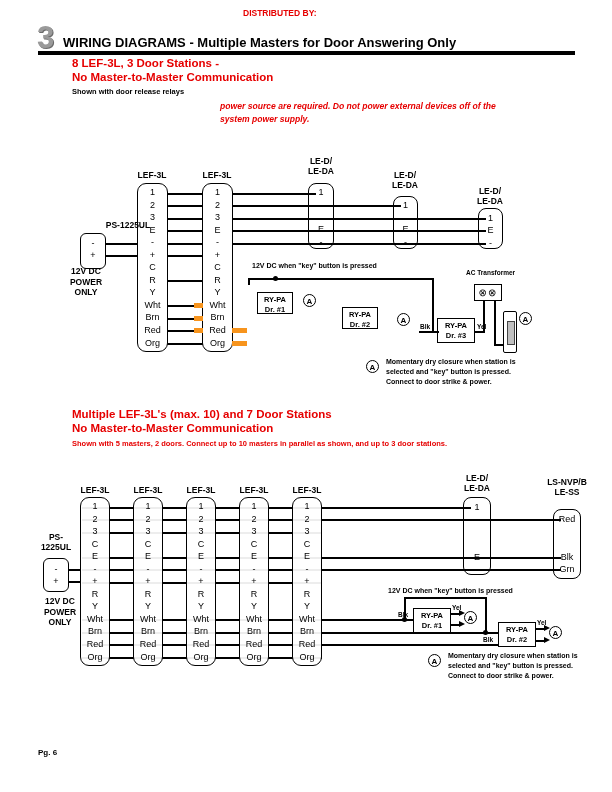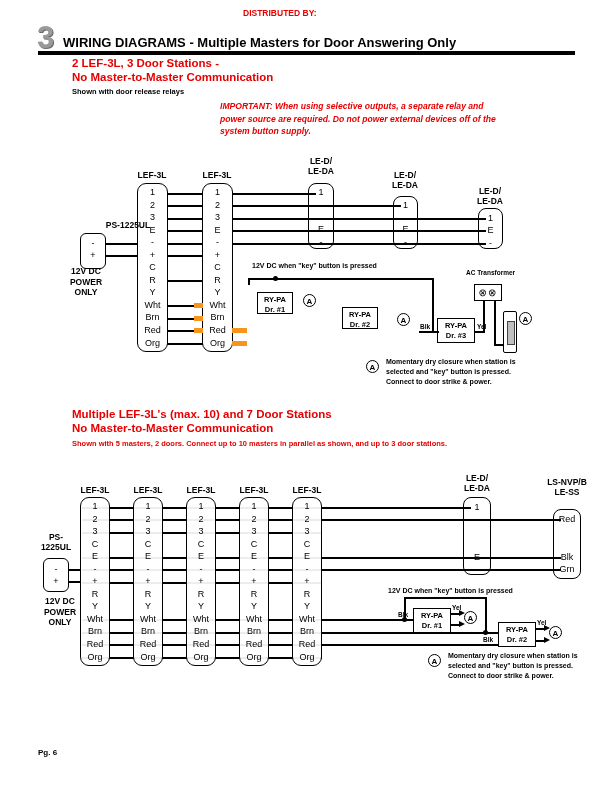--- a/index.html
+++ b/index.html
@@ -66,28 +66,27 @@
 </head>
 <body>
 
 <div class="page">
 
   <div class="h-dist red">DISTRIBUTED BY:</div>
   <div class="h-num">3</div>
   <div class="h-title">WIRING DIAGRAMS  - Multiple Masters for Door Answering Only</div>
   <div class="h-rule"></div>
 
-  <div class="sec-h red" style="left:72px;top:56px;">2 LEF-3L, 3 Door Stations -</div>
+  <div class="sec-h red" style="left:72px;top:56px;">8 LEF-3L, 3 Door Stations -</div>
   <div class="sec-h red" style="left:72px;top:70px;">No Master-to-Master Communication</div>
   <div class="sec-sub" style="left:72px;top:87px;">Shown with door release relays</div>
   <div class="important red">
 
-  <div>IMPORTANT: When using selective outputs, a separate relay and</div>
       <div>power source are required. Do not power external devices off of the</div>
-      <div>system button supply.</div>
+      <div>system power supply.</div>
     </div>
 
   <i class="whw wz3" style="left:106px;top:243px;width:32px"></i>
   <i class="whw wz3" style="left:106px;top:255px;width:32px"></i>
 
   <i class="whw wz3" style="left:167px;top:193px;width:36px"></i>
   <i class="whw wz3" style="left:167px;top:205px;width:36px"></i>
   <i class="whw wz3" style="left:167px;top:218px;width:36px"></i>
   <i class="whw wz3" style="left:167px;top:230px;width:36px"></i>
   <i class="whw wz3" style="left:167px;top:243px;width:36px"></i>

